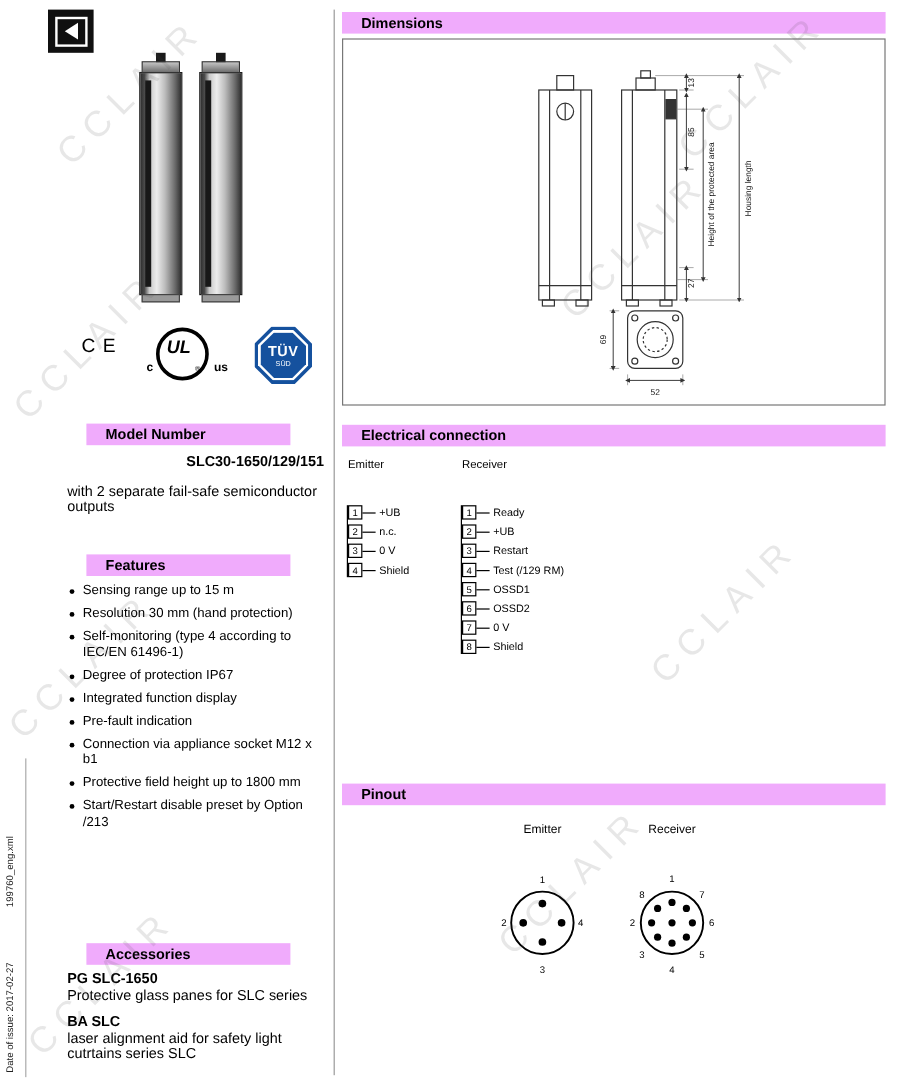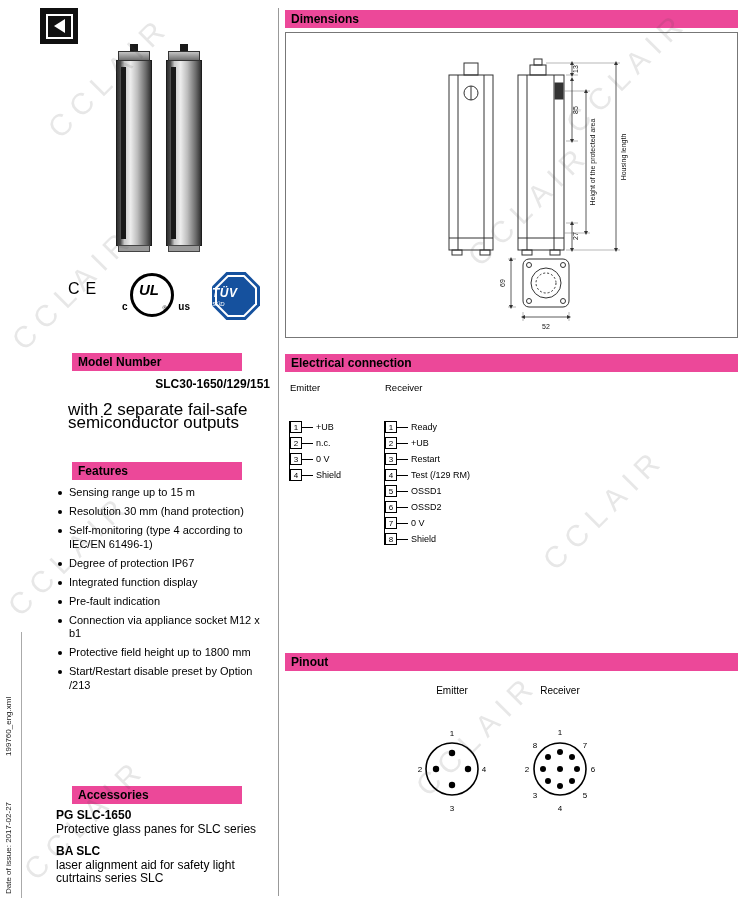--- a/index.html
+++ b/index.html
@@ -9,22 +9,22 @@
     font-family:"Liberation Sans", sans-serif; color:#000; overflow:hidden;
   }
   
   .wm {
     position:absolute; font-size:30px; letter-spacing:8px; font-weight:400;
     color:rgba(70,70,70,0.13); transform:rotate(-45deg); white-space:nowrap;
     pointer-events:none; z-index:5;
   }
   
   .bar {
-    position:absolute; background:#ec4899; font-weight:bold; font-size:12px;
-    line-height:18px; height:18px; padding:0 6px; z-index:2;
+    position:absolute; background:#f0abfc; font-weight:bold; font-size:12px;
+    line-height:18px; height:18px; padding:0 16px; z-index:2;
   }
   .bar-left { left:72px; width:170px; }
   .bar-right { left:285px; width:453px; }
   
   .divider { position:absolute; left:278px; top:8px; width:1px; height:888px; background:#999; }
   .sidebar-rule { position:absolute; left:21px; top:632px; width:1px; height:266px; background:#aaa; }
   
   .sidebar-meta {
     position:absolute; left:4px; top:894px; transform:rotate(-90deg); transform-origin:0 0;
     font-size:8px; color:#222; white-space:nowrap; display:flex; gap:46px;
@@ -54,26 +54,26 @@
   .ul-circle { width:44px; height:44px; border:3px solid #000; border-radius:50%; position:relative; background:#fff; }
   .ul-main { position:absolute; left:6px; top:5px; font-size:15px; font-weight:bold; font-style:italic;text-align:center; }
   .ul-r { position:absolute; right:4px; bottom:3px; font-size:6px; }
   .ul-c { position:absolute; left:-8px; bottom:7px; font-size:10px; font-weight:bold; }
   .ul-us { position:absolute; right:-14px; bottom:7px; font-size:10px; font-weight:bold; }
   .tuv { position:absolute; left:152px; top:2px; width:48px; height:48px; }
   .oct { position:absolute; clip-path:polygon(30% 0%,70% 0%,100% 30%,100% 70%,70% 100%,30% 100%,0% 70%,0% 30%); }
   .o1 { inset:0; background:#15519e; }
   .o2 { inset:3px; background:#fff; }
   .o3 { inset:5px; background:#15519e; }
-  .tuv-text { position:absolute; inset:0; z-index:2; display:flex; flex-direction:column; align-items:flex-start; justify-content:center; color:#fff;font-style:italic; }
+  .tuv-text { position:absolute; inset:0; z-index:2; display:flex; flex-direction:column; align-items:center; justify-content:center; color:#fff; }
   .tuv-main { font-size:12px; font-weight:bold; letter-spacing:0.5px; }
   .tuv-sub { font-size:6px; margin-top:1px; }
   
   .model-no { position:absolute; left:56px; top:377px; width:214px; font-size:12px; font-weight:bold;text-align:right; }
-  .model-desc { position:absolute; left:68px; top:403px; width:214px; font-size:17px; line-height:13px; }
+  .model-desc { position:absolute; left:56px; top:403px; width:214px; font-size:12px; line-height:13px; }
   .features-list { position:absolute; left:56px; top:486px; width:218px; }
   .features-list ul { list-style:none; }
   .features-list li {
     font-size:11px; line-height:13.5px; margin-bottom:5.5px; padding-left:13px; position:relative;
   }
   .features-list li::before { content:""; position:absolute; left:2px; top:5px; width:4px; height:4px; border-radius:50%; background:#000; }
   .acc-block { position:absolute; left:56px; top:808px; width:214px; }
   .acc-name { font-size:12px; font-weight:bold; margin-top:8px; }
   .acc-name:first-child { margin-top:0; }
   .acc-desc { font-size:12px; line-height:13px; margin-top:1px; }

